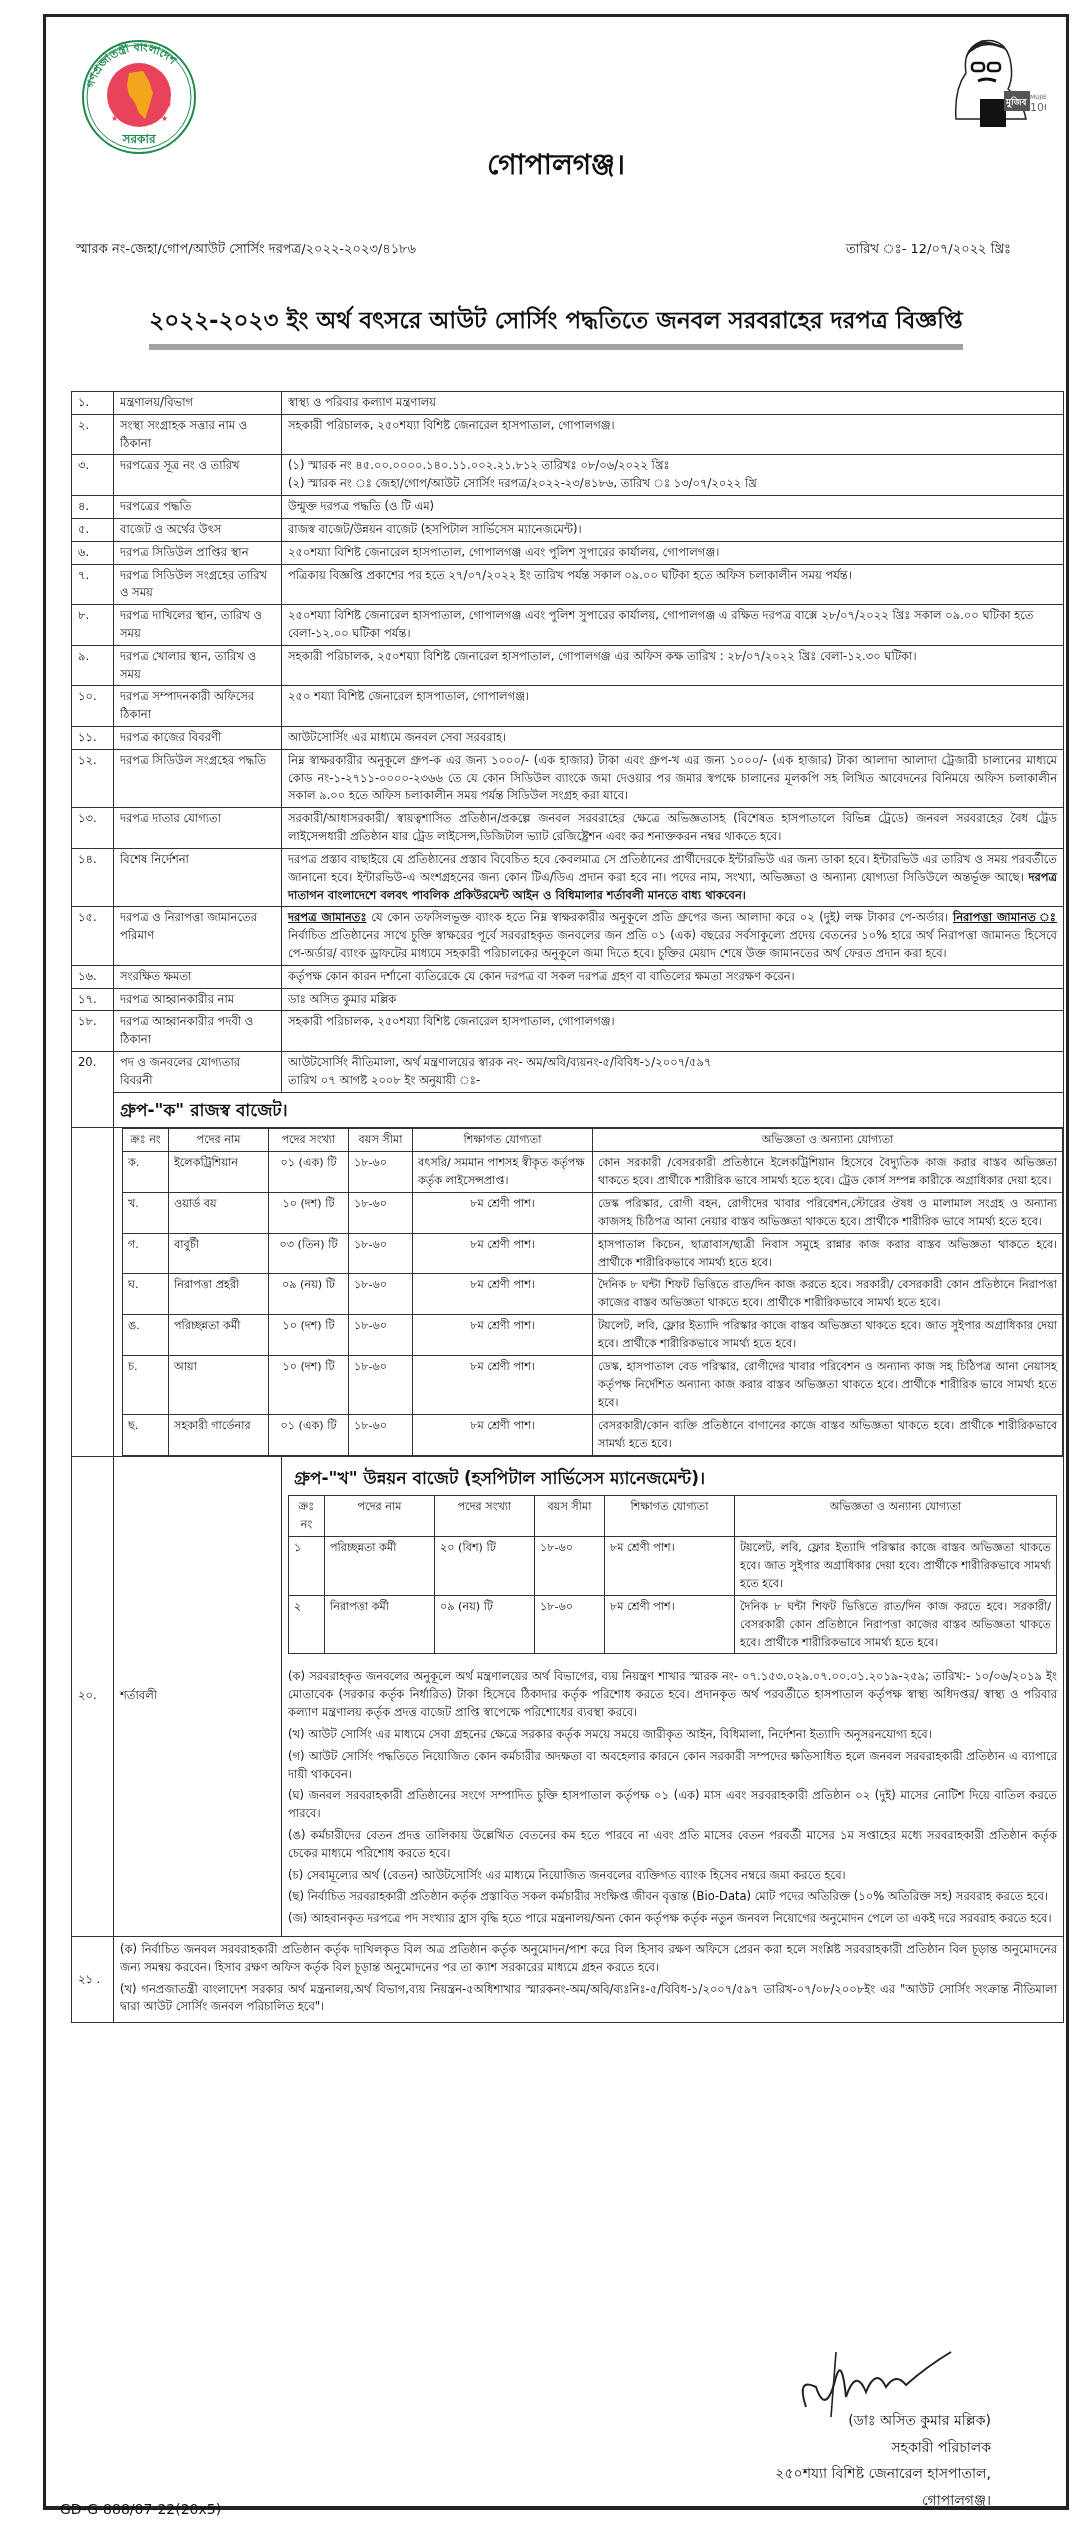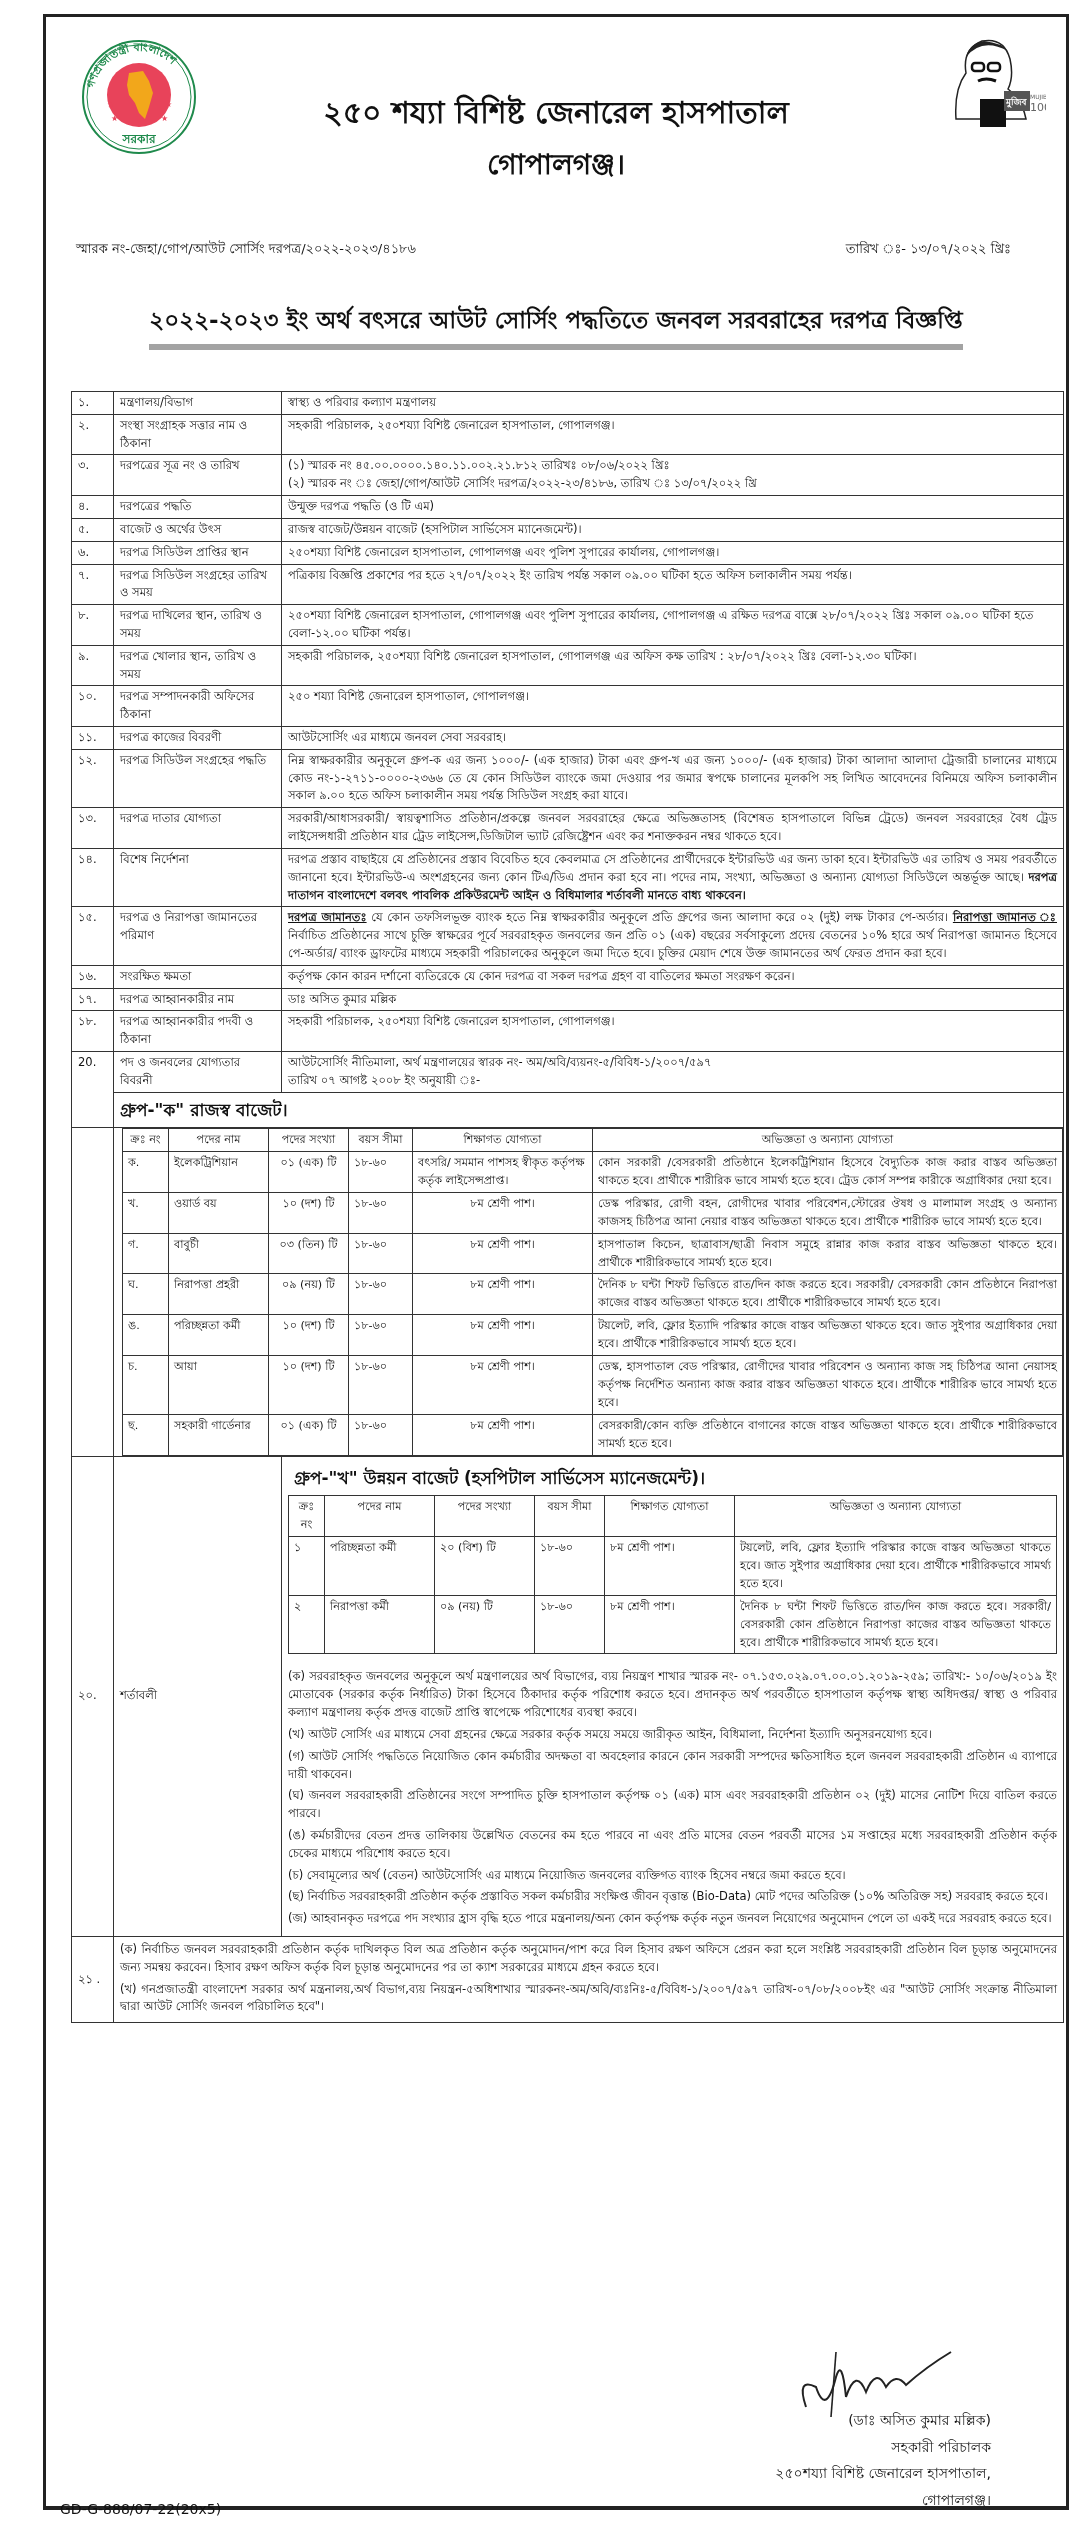--- a/index.html
+++ b/index.html
@@ -52,38 +52,37 @@
       <path d="M50 36 L64 34 L70 44 L74 56 L70 70 L66 82 L60 76 L56 66 L50 58 L48 48 Z" fill="#f2a71b"></path>
       <text x="28" y="70" font-size="8" fill="#e8435a">★</text>
       <text x="86" y="70" font-size="8" fill="#e8435a">★</text>
       <text x="32" y="84" font-size="8" fill="#e8435a">★</text>
       <text x="82" y="84" font-size="8" fill="#e8435a">★</text>
       <path id="arcTop" d="M14 60 A46 46 0 0 1 106 60" fill="none"></path>
       <text font-size="11" fill="#1f8a4c" font-weight="bold"><textPath href="#arcTop" startOffset="6%">গণপ্রজাতন্ত্রী বাংলাদেশ</textPath></text>
       <text x="60" y="106" text-anchor="middle" font-size="12" fill="#1f8a4c" font-weight="bold">সরকার</text>
     </svg>
 
-    <div class="title2">২৫০ শয্যা বিশিষ্ট জেনারেল হাসপাতাল</div>
     <div class="title3">গোপালগঞ্জ।</div>
 
     <svg class="mujib" viewBox="0 0 120 100">
       <path d="M30 90 Q28 60 40 44 Q36 20 56 12 Q78 8 84 30 Q88 48 82 60 Q96 70 100 90 Z" fill="#fff" stroke="#222" stroke-width="1.5"></path>
       <path d="M40 28 Q56 8 82 22 Q76 14 58 12 Q44 14 40 28 Z" fill="#222"></path>
       <rect x="46" y="34" width="12" height="8" rx="3" fill="none" stroke="#111" stroke-width="2.5"></rect>
       <rect x="62" y="34" width="12" height="8" rx="3" fill="none" stroke="#111" stroke-width="2.5"></rect>
       <path d="M52 52 Q60 48 70 52" stroke="#111" stroke-width="3" fill="none"></path>
       <rect x="54" y="70" width="26" height="28" fill="#111"></rect>
       <rect x="78" y="62" width="26" height="20" fill="#555"></rect>
       <text x="80" y="76" font-size="9" fill="#fff" font-weight="bold">মুজিব</text>
       <text x="104" y="70" font-size="6" fill="#666">MUJIB</text>
       <text x="104" y="82" font-size="11" fill="#666">100</text>
     </svg>
 
     <div class="memo">স্মারক নং-জেহা/গোপ/আউট সোর্সিং দরপত্র/২০২২-২০২৩/৪১৮৬</div>
-    <div class="date">তারিখ ঃ- ১৩/০৭/২০২২ খ্রিঃ</div>
+    <div class="date">তারিখ ঃ- 12/০৭/২০২২ খ্রিঃ</div>
     <div class="headline"><span>২০২২-২০২৩ ইং অর্থ বৎসরে আউট সোর্সিং পদ্ধতিতে জনবল সরবরাহের দরপত্র বিজ্ঞপ্তি</span></div>
   </div>
 
   <table class="main">
     <tbody>
       <tr>
         <td class="num">১.</td>
         <td class="lbl">মন্ত্রণালয়/বিভাগ</td>
         <td>স্বাস্থ্য ও পরিবার কল্যাণ মন্ত্রণালয়</td>
       </tr>

